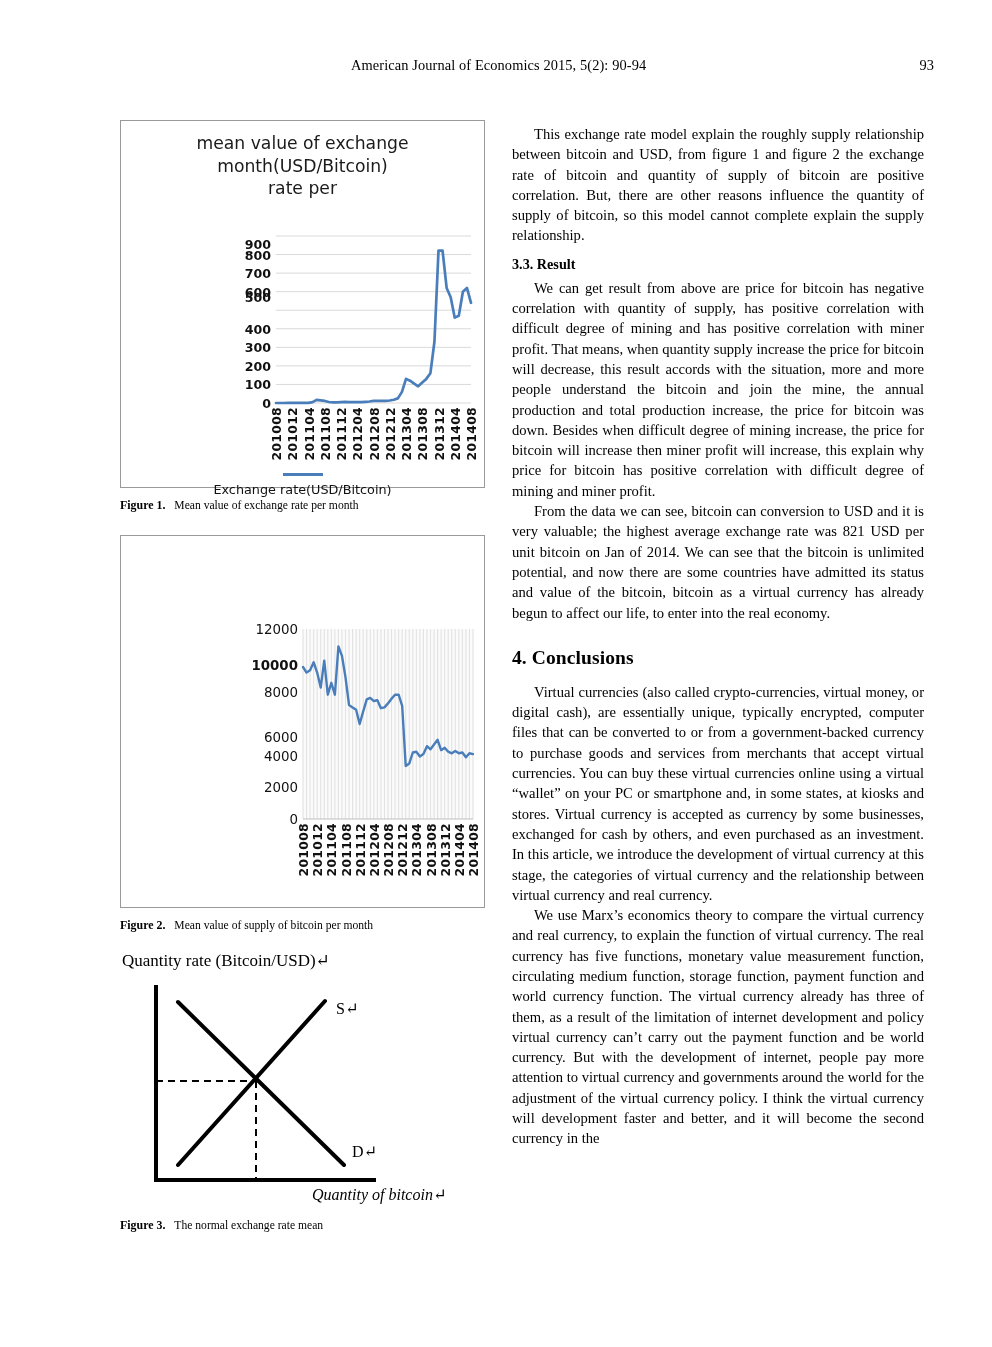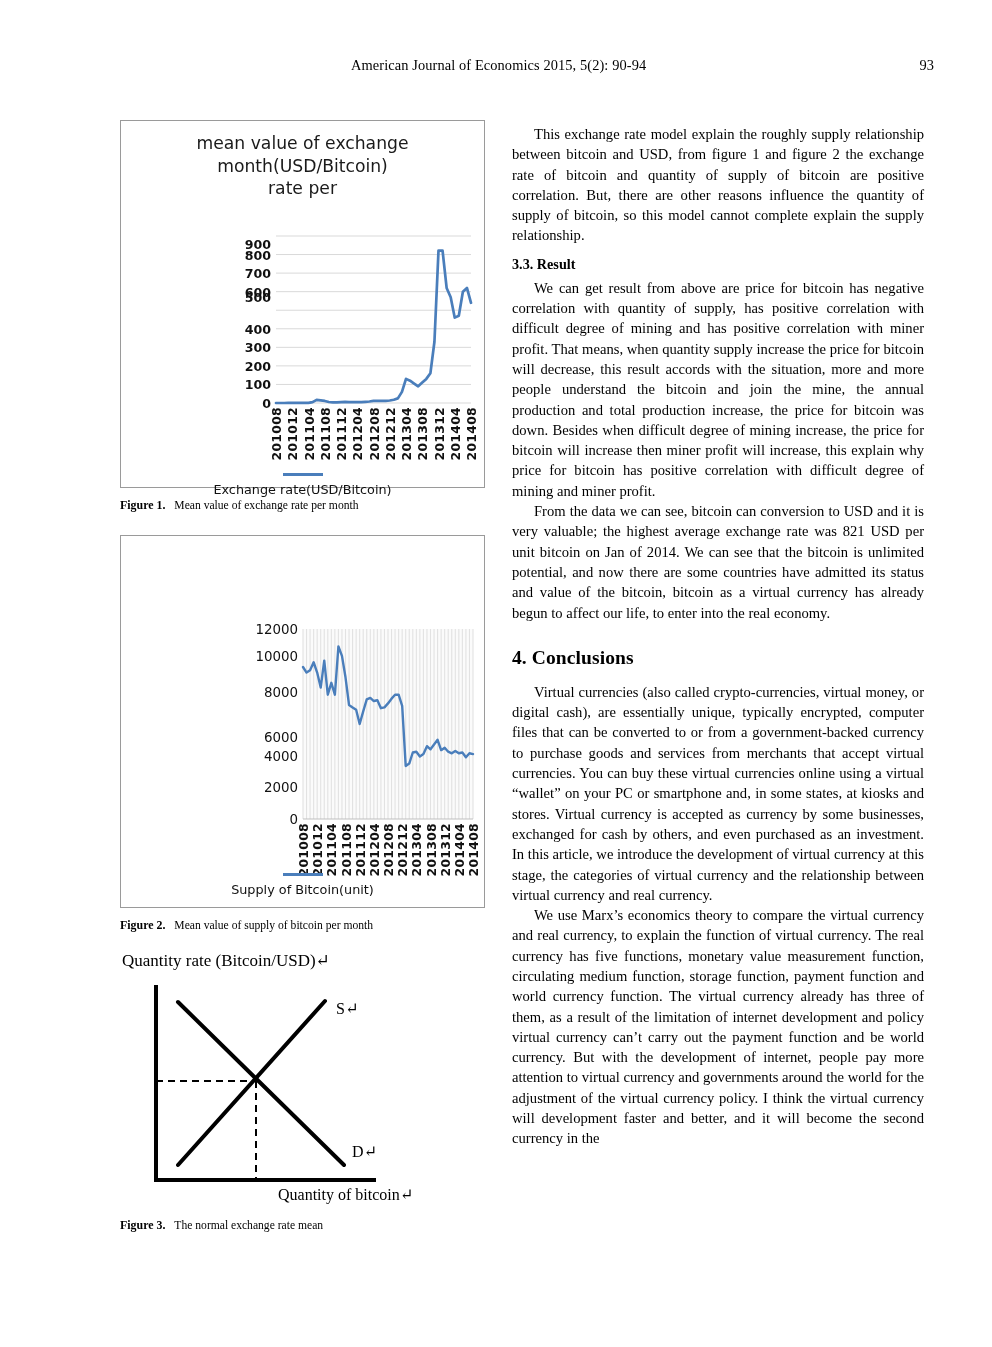--- a/index.html
+++ b/index.html
@@ -201,21 +201,21 @@
     </p>
 
     <div class="figbox chart" style="height:373px; margin-top:21px;">
       <div class="plotwrap" style="position:absolute; left:182px; top:93px; width:170px; height:190px;">
         <div id="c2-ylabels">
             <div class="ylab norm" style="top: 190px;">0</div>
             <div class="ylab norm" style="top: 158.333px;">2000</div>
             <div class="ylab norm" style="top: 126.667px;">4000</div>
             <div class="ylab norm" style="top: 108px;">6000</div>
             <div class="ylab norm" style="top: 63.3333px;">8000</div>
-            <div class="ylab norm" style="top: 27px;">10000</div>
+            <div class="ylab norm" style="top: 36px; font-weight: bold;">10000</div>
             <div class="ylab norm" style="top: 0px;">12000</div>
           </div>
         <svg id="c2-svg" width="170" height="190" viewBox="0 0 170 190" style="display:block; overflow:visible;">
             <rect x="0" y="0" width="170" height="190" fill="#fbfbfb"></rect>
             <line x1="0" x2="0" y1="0" y2="190" stroke="#e2e2e2" stroke-width="1.1"></line>
             <line x1="3.5416666666666665" x2="3.5416666666666665" y1="0" y2="190" stroke="#e2e2e2" stroke-width="1.1"></line>
             <line x1="7.083333333333333" x2="7.083333333333333" y1="0" y2="190" stroke="#e2e2e2" stroke-width="1.1"></line>
             <line x1="10.625" x2="10.625" y1="0" y2="190" stroke="#e2e2e2" stroke-width="1.1"></line>
             <line x1="14.166666666666666" x2="14.166666666666666" y1="0" y2="190" stroke="#e2e2e2" stroke-width="1.1"></line>
             <line x1="17.708333333333336" x2="17.708333333333336" y1="0" y2="190" stroke="#e2e2e2" stroke-width="1.1"></line>
@@ -274,24 +274,20 @@
             <span class="xtick" style="left: 63.8333px;">201204</span>
             <span class="xtick" style="left: 78px;">201208</span>
             <span class="xtick" style="left: 92.1667px;">201212</span>
             <span class="xtick" style="left: 106.333px;">201304</span>
             <span class="xtick" style="left: 120.5px;">201308</span>
             <span class="xtick" style="left: 134.667px;">201312</span>
             <span class="xtick" style="left: 148.833px;">201404</span>
             <span class="xtick" style="left: 163px;">201408</span>
           </div>
       </div>
-      <div class="legend b" style="position:absolute; left:0; top:337px; width:100%;">
-        <span class="swatch"></span>
-        <span>Supply of Bitcoin(unit)</span>
-      </div>
     </div>
     <p class="figcap">
       <b>Figure 2.</b><span class="capsp"></span><span>Mean value of supply of bitcoin per month</span>
     </p>
 
     <div style="margin-top:16px;">
       <div class="f3title">Quantity rate (Bitcoin/USD)↵</div>
       <div class="f3wrap">
         <svg width="360" height="235" viewBox="0 0 360 235">
 
@@ -300,21 +296,21 @@
 
           <line x1="58" y1="25" x2="224" y2="188" stroke="#000" stroke-width="4" stroke-linecap="round"></line>
 
           <line x1="58" y1="188" x2="205" y2="24" stroke="#000" stroke-width="4" stroke-linecap="round"></line>
 
           <line x1="36" y1="104" x2="136" y2="104" stroke="#000" stroke-width="2" stroke-dasharray="7,5"></line>
           <line x1="136" y1="104" x2="136" y2="203" stroke="#000" stroke-width="2" stroke-dasharray="7,5"></line>
         </svg>
         <span class="f3lbl" style="left:216px; top:22px;">S↵</span>
         <span class="f3lbl" style="left:232px; top:165px;">D↵</span>
-        <span class="f3xlabel" style="left:158px; top:208px;">Quantity of bitcoin↵</span>
+        <span class="f3xlabel" style="left:192px; top:208px;font-style:italic;">Quantity of bitcoin↵</span>
       </div>
     </div>
     <p class="figcap" style="margin-top:5px;">
       <b>Figure 3.</b><span class="capsp"></span><span>The normal exchange rate mean</span>
     </p>
   </div>
 
   <div class="col-right">
     <p class="body">This exchange rate model explain the roughly supply relationship between bitcoin and USD, from figure 1 and figure 2 the exchange rate of bitcoin and quantity of supply of bitcoin are positive correlation. But, there are other reasons influence the quantity of supply of bitcoin, so this model cannot complete explain the supply relationship.</p>
 

